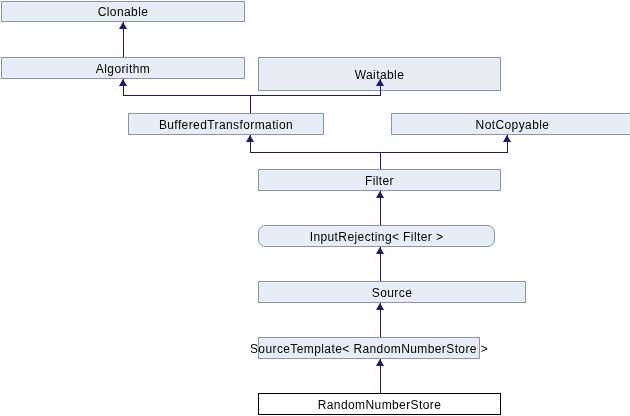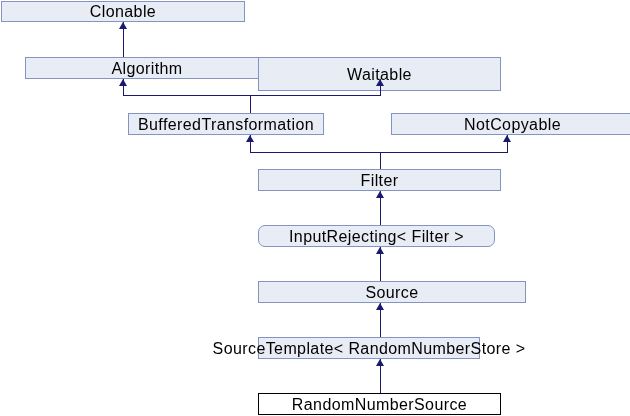--- a/index.html
+++ b/index.html
@@ -17,21 +17,21 @@
   }
   .node {
     position: absolute;
     box-sizing: border-box;
     border: 1px solid var(--node-border);
     background: var(--node-fill);
     color: var(--text);
     display: flex;
     align-items: center;
     justify-content: center;
-    font-size: 16px;
+    font-size: 12px;
     letter-spacing: 0.4px;
     white-space: nowrap;
     cursor: pointer;
   }
   .node.current {
     border-color: var(--current-node-border);
     background: var(--current-node-fill);
     cursor: default;
   }
   .node span {
@@ -54,21 +54,21 @@
     border-bottom: 7px solid var(--edge);
   }
 </style>
 </head>
 <body>
 
 <div id="canvas" style="--bg: #ffffff; --node-fill: #e8ecf5; --node-border: #8593c0; --current-node-fill: #ffffff; --current-node-border: #000000; --edge: #191970; --text: #000000;">
     <div class="node" style="left: 1px; top: 1px; width: 244px; height: 21px;">
       <span>Clonable</span>
     </div>
-    <div class="node" style="left: 1px; top: 57px; width: 244px; height: 22px; margin-left: 24px;">
+    <div class="node" style="left: 1px; top: 57px; width: 244px; height: 22px;">
       <span>Algorithm</span>
     </div>
     <div class="node" style="left: 258px; top: 57px; width: 243px; height: 34px; align-items: center;">
       <span>Waitable</span>
     </div>
     <div class="node" style="left: 128px; top: 113px; width: 196px; height: 22px;">
       <span>BufferedTransformation</span>
     </div>
     <div class="node" style="left: 385px; top: 113px; width: 243px; height: 22px; margin-left: 6px;">
       <span>NotCopyable</span>
@@ -79,21 +79,21 @@
     <div class="node" style="left: 258px; top: 225px; width: 237px; height: 22px; border-radius: 7px;">
       <span>InputRejecting&lt; Filter &gt;</span>
     </div>
     <div class="node" style="left: 258px; top: 281px; width: 268px; height: 22px;">
       <span>Source</span>
     </div>
     <div class="node" style="left: 258px; top: 337px; width: 222px; height: 22px;">
       <span>SourceTemplate&lt; RandomNumberStore &gt;</span>
     </div>
     <div class="node current" style="left: 258px; top: 393px; width: 243px; height: 22px;">
-      <span>RandomNumberSource</span>
+      <span>RandomNumberStore</span>
     </div>
     <div class="vline" style="left: 123px; top: 22px; height: 35px;"></div>
     <div class="arrowhead" style="left: 119px; top: 22px;"></div>
     <div class="vline" style="left: 250px; top: 95px; height: 18px;"></div>
     <div class="hline" style="left: 123px; top: 95px; width: 258px;"></div>
     <div class="vline" style="left: 123px; top: 79px; height: 16px;"></div>
     <div class="arrowhead" style="left: 119px; top: 79px;"></div>
     <div class="vline" style="left: 380px; top: 79px; height: 16px;"></div>
     <div class="arrowhead" style="left: 376px; top: 79px;"></div>
     <div class="vline" style="left: 380px; top: 152px; height: 17px;"></div>

